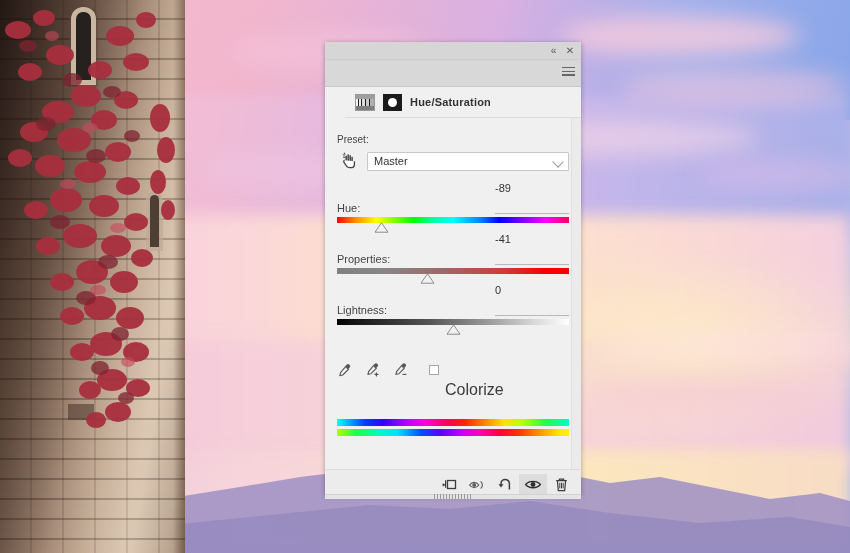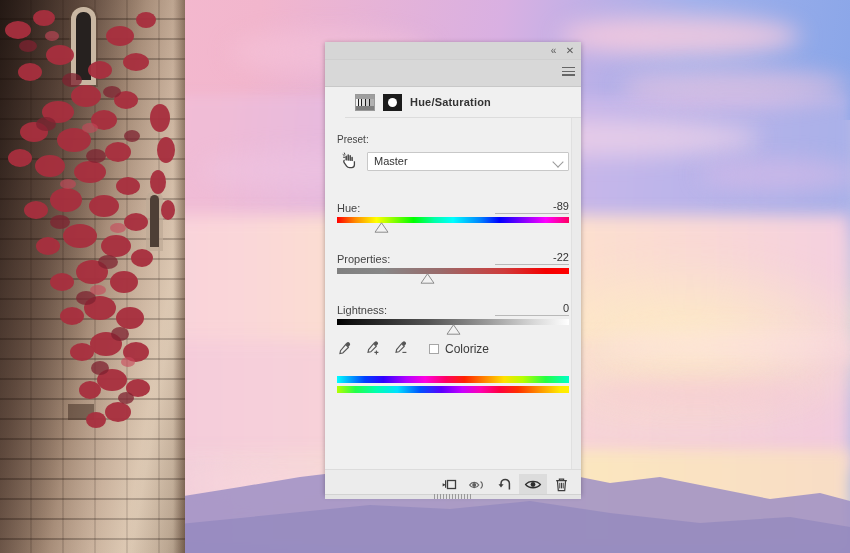--- a/index.html
+++ b/index.html
@@ -107,37 +107,37 @@
     display:flex;align-items:center;padding:0 6px;font-size:11px;color:#333;position:relative;cursor:pointer;
   }
   .dd .chev{position:absolute;right:6px;top:5px;width:7px;height:7px;
     border-right:1.4px solid #9a9a9a;border-bottom:1.4px solid #9a9a9a;transform:rotate(45deg);}
   #preset-row .lbl{width:37px;}
   #master-row{}
   #otoa-btn{width:24px;height:20px;margin-right:6px;display:flex;align-items:center;justify-content:center;cursor:pointer;}
   .slider-block{padding:0 12px;margin-top:27px;}
   .slider-head{display:flex;justify-content:space-between;align-items:flex-end;height:15px;}
   .slider-head .lbl{font-size:11px;}
-  .val-wrap{width:74px;text-align:right;border-bottom:1px solid #b9b9b9;padding-bottom:1px;}
+  .val-wrap{width:74px;text-align:left;border-bottom:1px solid #b9b9b9;padding-bottom:19px;}
   .val{font-size:11px;color:#333;cursor:text;}
   .track{position:relative;height:6px;margin-top:3px;}
   .bar{position:absolute;left:0;right:0;top:0;height:6px;}
   #hue-bar{background:linear-gradient(to right,#ff0000,#ff8c00 8%,#ffff00 17%,#00ff00 33%,#00ffa8 42%,#00ffff 50%,#0080ff 62%,#0000ff 70%,#8000ff 80%,#ff00ff 90%,#ff0060 100%);}
   #sat-bar{background:linear-gradient(to right,#808080,#878787 20%,#9a6a6a 45%,#cf3b3b 72%,#f40000 90%,#ff0000 100%);}
   #light-bar{background:linear-gradient(to right,#000000,#111 6%,#555 40%,#9a9a9a 65%,#d8d8d8 85%,#ffffff 100%);}
   .thumb{position:absolute;top:5px;width:15px;height:11px;margin-left:-7.5px;cursor:pointer;}
   .thumb svg{display:block;}
   .spectrum-wrap{padding:0 12px;margin-top:20px;}
   #spec-top{height:7px;background:linear-gradient(to right,#00ffff 0%,#0040ff 12%,#3000ff 20%,#b400ff 30%,#ff00e0 38%,#ff0060 47%,#ff2200 55%,#ff8800 64%,#ffe000 72%,#b6ff00 80%,#22ff44 90%,#00ffc8 100%);}
   #spec-bottom{height:7px;margin-top:3px;background:linear-gradient(to right,#b4ff00 0%,#22ff4a 8%,#00ffb0 17%,#00e0ff 26%,#0050ff 36%,#5a00ff 45%,#c800ff 54%,#ff00b0 62%,#ff0040 70%,#ff3000 78%,#ff9000 87%,#ffe800 96%,#fff000 100%);}
   #eyedropper-row{display:flex;align-items:center;padding:0 12px;margin-top:16px;gap:13px;}
   .eyedrop{width:15px;height:15px;cursor:pointer;position:relative;}
   #colorize-wrap{display:flex;align-items:center;gap:6px;margin-left:8px;cursor:pointer;}
   #colorize-box{width:10px;height:10px;border:1px solid #a6a6a6;background:#fff;box-sizing:border-box;}
-  #colorize-label{font-size:12px;color:#3b3b3b;}
+  #colorize-label{font-size:16px;color:#3b3b3b;margin-top:40px;}
   #panel-scrollbar{position:absolute;right:0;top:0;width:9px;height:100%;background:#ebebeb;border-left:1px solid #e0e0e0;cursor:pointer;}
   #panel-footer{height:29px;background:#ececec;border-top:1px solid #dcdcdc;display:flex;align-items:center;justify-content:flex-end;padding-right:6px;gap:0px;position:relative;}
   .foot-btn{width:28px;height:22px;display:flex;align-items:center;justify-content:center;cursor:pointer;}
   .foot-btn.active{background:#dcdcdc;}
   #resize-grip{position:absolute;left:50%;bottom:-4px;transform:translateX(-50%);width:38px;height:5px;
     background:repeating-linear-gradient(to right,#9a9a9a 0 1px,transparent 1px 3px);}
   #panel-bottom-edge{position:absolute;left:0;bottom:-4px;width:256px;height:4px;background:#e4e4e4;border-top:1px solid #d2d2d2;}
 </style>
 </head>
 <body>
@@ -304,21 +304,21 @@
               <path d="M7.5,0.8 L14,10.2 L1,10.2 Z" fill="#f2f2f2" stroke="#8c8c8c" stroke-width="1"></path>
             </svg>
         </div>
       </div>
     </div>
 
     <div class="slider-block">
       <div class="slider-head">
         <span class="lbl">Properties:</span>
         <span class="val-wrap">
-          <span class="val">-22</span>
+          <span class="val">-41</span>
         </span>
       </div>
       <div class="track">
         <div class="bar" id="sat-bar"></div>
         <div class="thumb" id="sat-thumb" style="left: 39%;">
           <svg width="15" height="11" viewBox="0 0 15 11">
               <path d="M7.5,0.8 L14,10.2 L1,10.2 Z" fill="#f2f2f2" stroke="#8c8c8c" stroke-width="1"></path>
             </svg>
         </div>
       </div>

